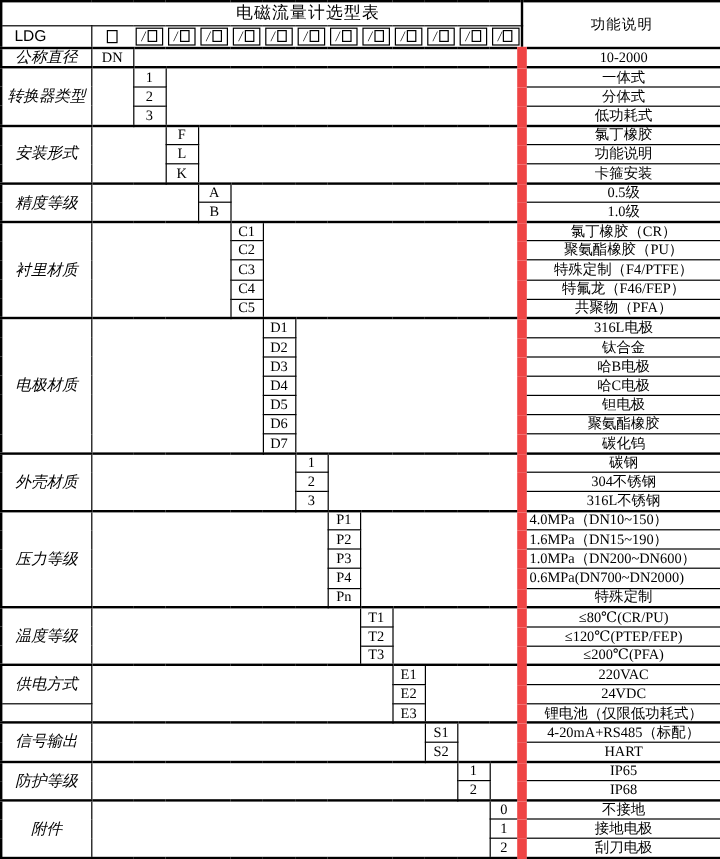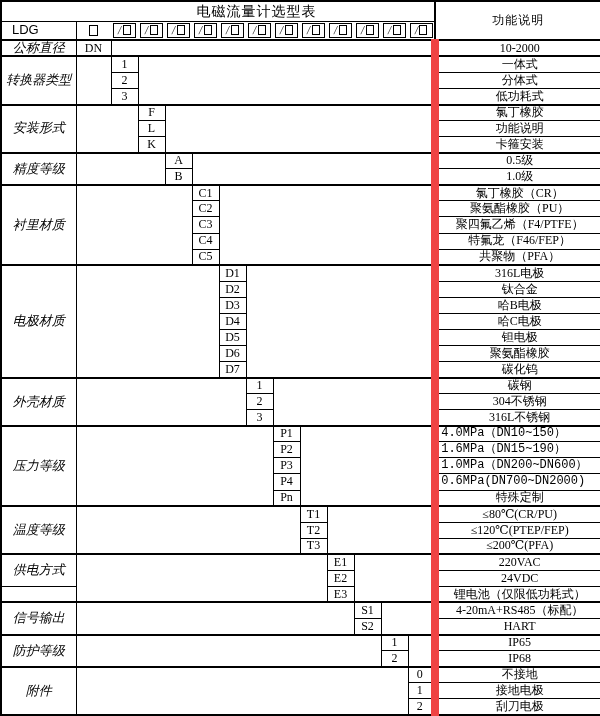--- a/index.html
+++ b/index.html
@@ -30,21 +30,21 @@
   .sq { display: inline-block; width: 9px; height: 11px; border: 1px solid #000;
         vertical-align: middle; background: #fff; }
   .hdrbox { display: inline-flex; align-items: center; justify-content: center;
         gap: 1px; border: 1px solid #000; height: 15px; width: 23px; vertical-align: middle; }
   .hdrbox .slash { font-size: 12px; line-height: 1; transform: skewX(-8deg); }
   .hdrbox .sq { width: 8px; height: 10px; border-width: 1px; }
   tr.sec td { border-top: 2px solid #000; }
   td.label { font-size: 13px; letter-spacing: 0; font-style: italic; }
   td.code { font-size: 12px; font-family: Liberation Serif, serif; }
   td.desc { border-left: 8px solid #ef4444; }
-  td.desc.left { text-align: left; padding-left: 2px; font-family: Liberation Mono, monospace; }
+  td.desc.left { text-align: left; padding-left: 2px; }
   td.filler { border-top: 1px solid #000; }
 </style>
 </head>
 <body>
 
 <table>
   <colgroup>
     <col style="width:75px">
       <col style="width:35px">
     <col style="width:27px">
@@ -173,21 +173,21 @@
         <td class="code">C1</td>
         <td class="empty" rowspan="5" colspan="8"></td>
         <td class="desc">氯丁橡胶（CR）</td>
       </tr>
       <tr>
         <td class="code">C2</td>
         <td class="desc">聚氨酯橡胶（PU）</td>
       </tr>
       <tr>
         <td class="code">C3</td>
-        <td class="desc">聚四氟乙烯（F4/PTFE）</td>
+        <td class="desc">特殊定制（F4/PTFE）</td>
       </tr>
       <tr>
         <td class="code">C4</td>
         <td class="desc">特氟龙（F46/FEP）</td>
       </tr>
       <tr>
         <td class="code">C5</td>
         <td class="desc">共聚物（PFA）</td>
       </tr>
       <tr class="sec">

